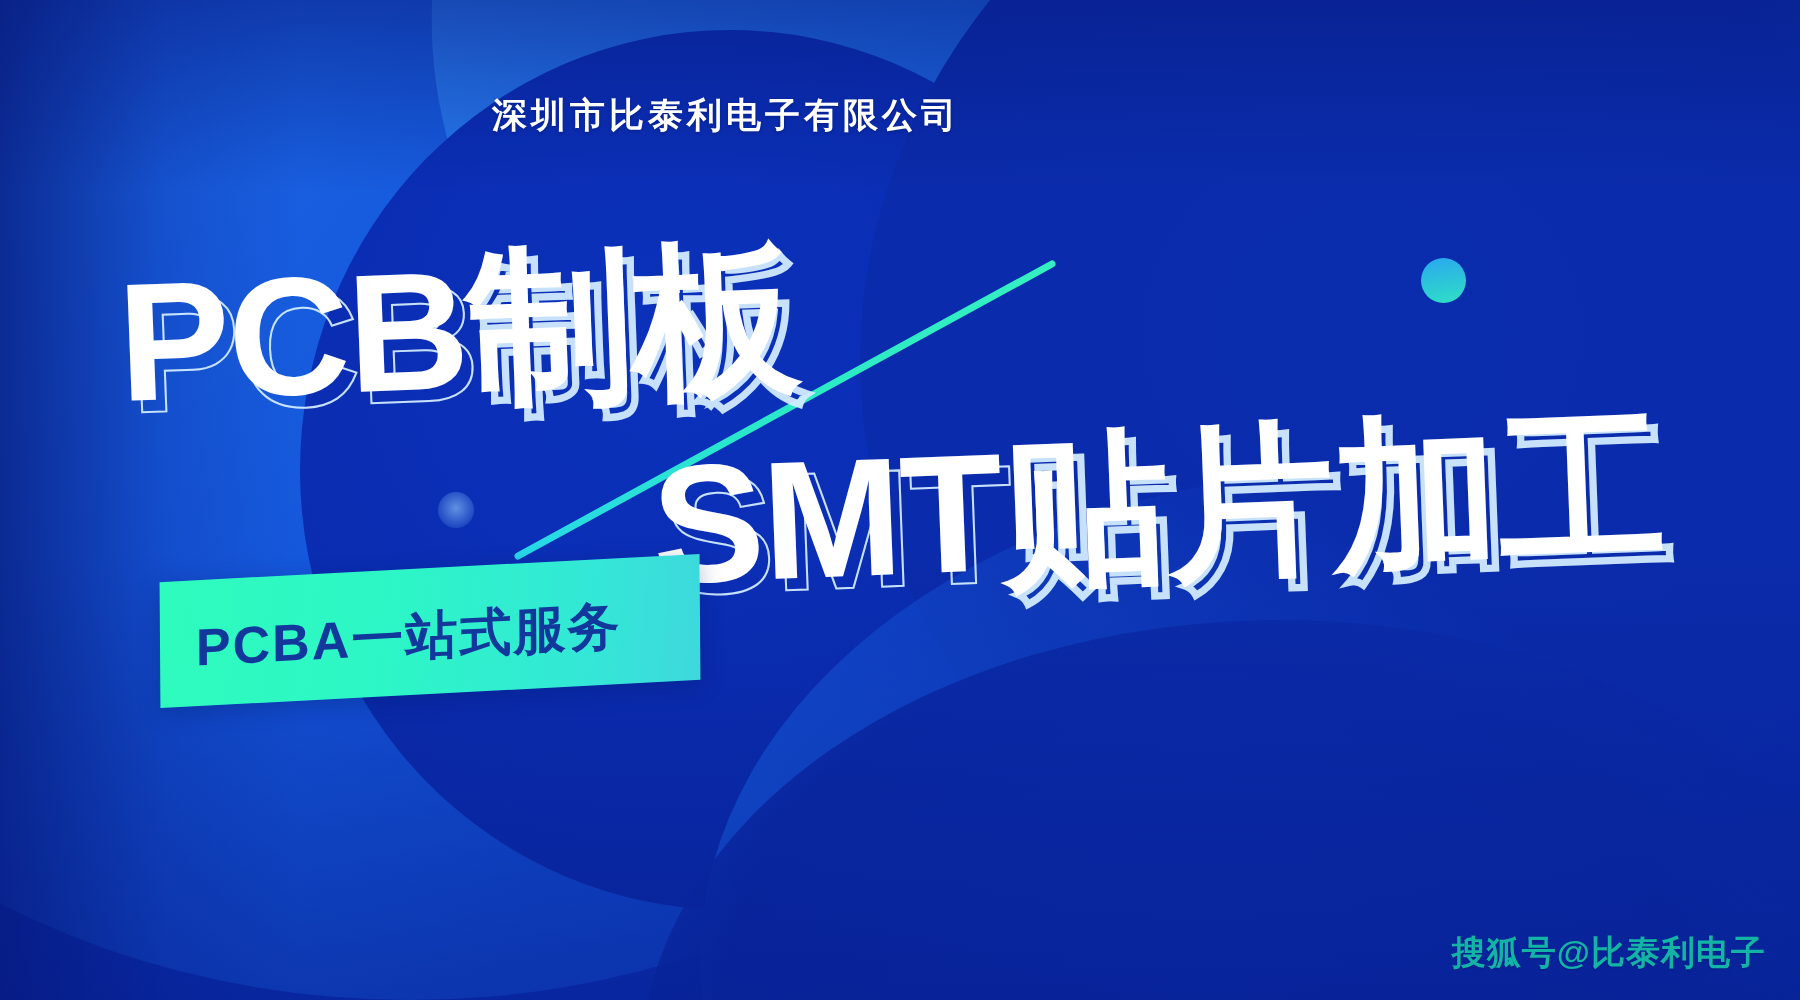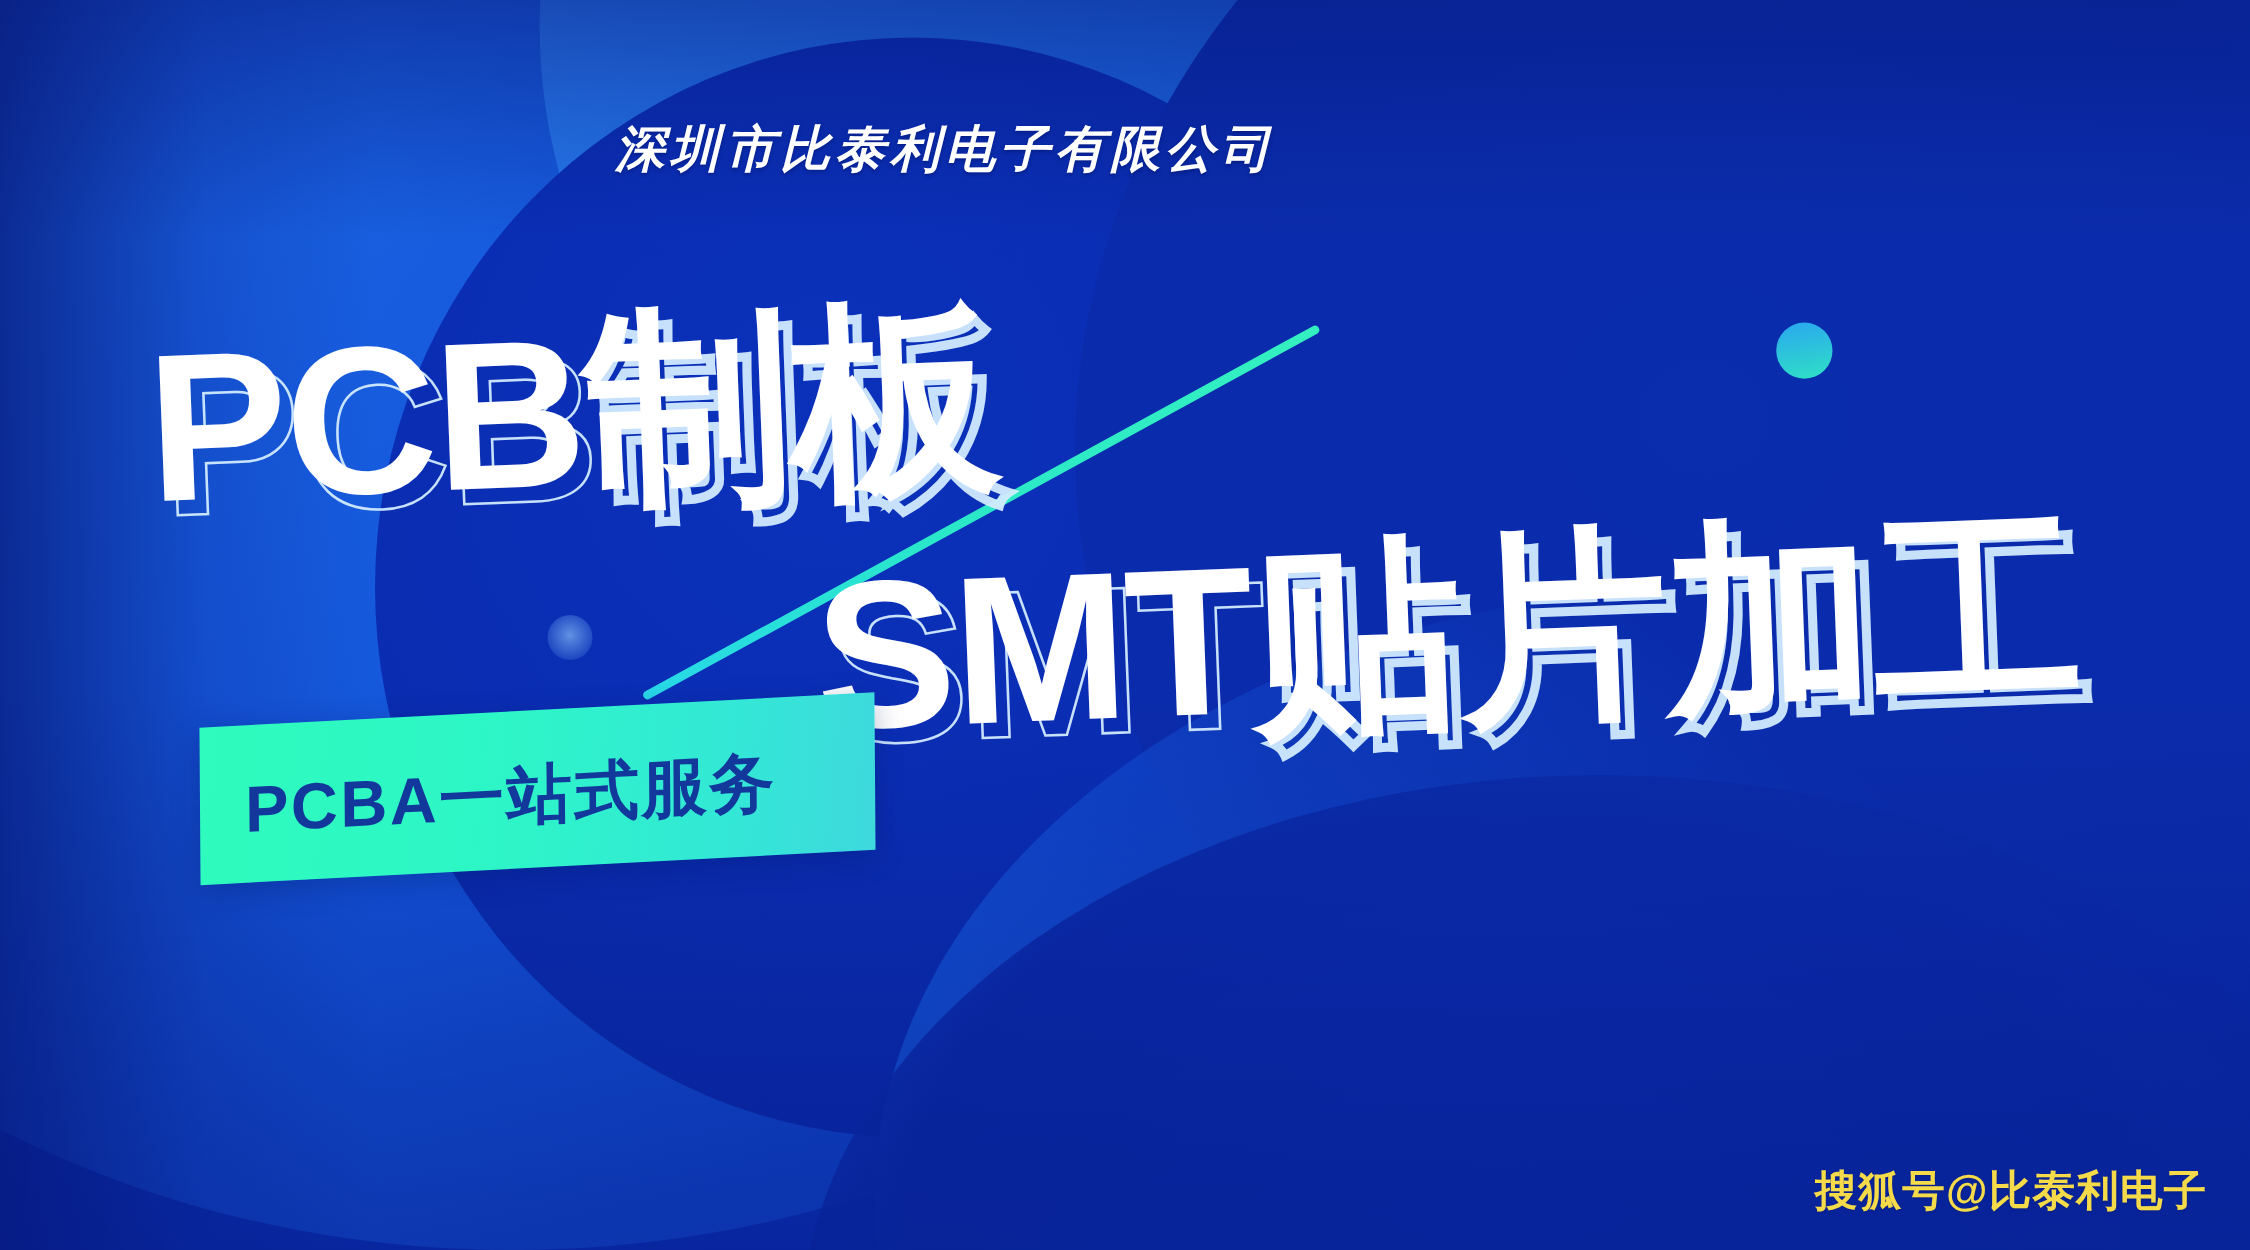--- a/index.html
+++ b/index.html
@@ -108,27 +108,26 @@
     position:absolute;
     left:504px; top:256px;
     width:560px; height:312px;
     pointer-events:none;
   }
 
   
   .company{
     position:absolute;
     left:492px; top:92px;
-    font-size:40px;
+    font-size:35px;
     font-weight:700;
     color:#ffffff;
     letter-spacing:4px;
     white-space:nowrap;
     text-shadow:0 1px 3px rgba(3,18,90,.45);
-    font-style:italic;
   }
 
   
   .headline-wrap{position:absolute; left:0; top:0; width:1800px; height:1000px;}
 
   .line{
     position:absolute;
     white-space:nowrap;
     font-weight:900;
     color:#ffffff;
@@ -185,21 +184,21 @@
     transform:skewY(-2.6deg) rotate(-0.4deg);
     white-space:nowrap;
   }
 
   
   .watermark{
     position:absolute;
     right:34px; bottom:24px;
     font-size:34px;
     font-weight:700;
-    color:#fde047;
+    color:#14b8a6;
     letter-spacing:1px;
     white-space:nowrap;
     opacity:.97;
     text-shadow:0 1px 2px rgba(3,18,90,.35);
   }
 </style>
 </head>
 <body>
 
 <div id="stage">

